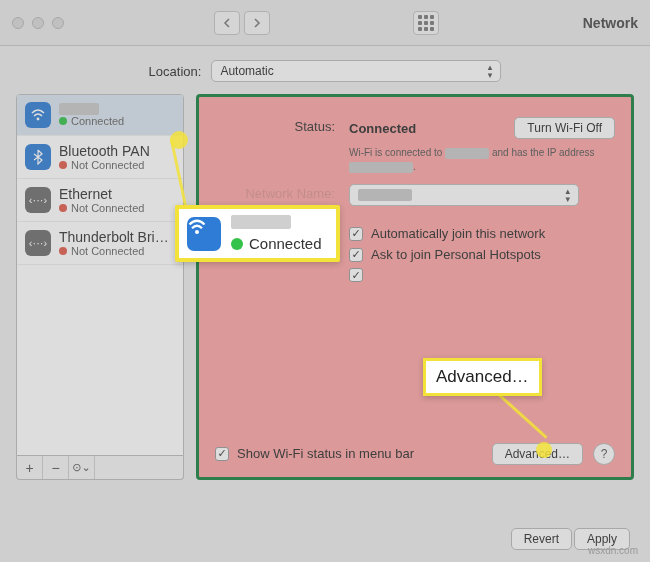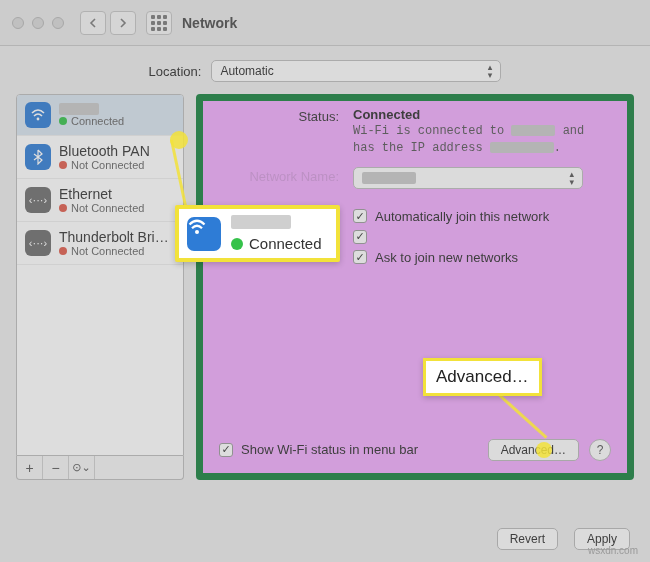--- a/index.html
+++ b/index.html
@@ -18,20 +18,21 @@
     background: rgba(120,120,120,0.25);
     pointer-events:none;
     z-index: 50;
   }
   
   .toolbar {
     display:flex; align-items:center; gap:10px;
     height:46px; padding:4px 12px;
     border-bottom:1px solid #c9c9c9;
     background:#e8e8e8;
+    justify-content:space-between;
   }
   .traffic { display:flex; gap:8px; margin-right:6px;}
   .dot { width:12px; height:12px; border-radius:50%; background:#d8d8d8; border:1px solid #b8b8b8;}
   .navgrp { display:flex; gap:4px;}
   .tb-btn {
     width:26px;height:24px;border:1px solid #c4c4c4;border-radius:4px;
     background:#f4f4f4;display:flex;align-items:center;justify-content:center;
     color:#7a7a7a;font-size:12px;
   }
   .apps-icon {display:grid;grid-template-columns:repeat(3,4px);grid-template-rows:repeat(3,4px);gap:2px;}
@@ -73,33 +74,33 @@
   .iface .st{font-size:11px;color:#666;display:flex;align-items:center;gap:4px;}
   .sdot{width:8px;height:8px;border-radius:50%;}
   .sdot.green{background:#35c24a;}
   .sdot.red{background:#e05b4b;}
   .sidebar-foot{
     display:flex;border:1px solid #bdbdbd;border-top:none;border-radius:0 0 4px 4px;background:#f4f4f4;height:24px;width:168px;
   }
   .sf-btn{width:26px;display:flex;align-items:center;justify-content:center;border-right:1px solid #cfcfcf;font-size:14px;color:#555;}
   
   .detail{
-    flex:1;border:7px solid #15803d;border-radius:4px;background:#f0abfc;
-    padding:6px 16px 12px 16px;position:relative;min-height:386px;
+    flex:1;border:3px solid #15803d;border-radius:4px;background:#fca5a5;
+    padding:20px 16px 12px 16px;position:relative;min-height:386px;
   }
   .row{display:flex;align-items:flex-start;gap:14px;margin-bottom:10px;}
   .row .lbl{width:120px;text-align:right;color:#333;font-size:13px;padding-top:2px;}
   .row .val{flex:1;}
   .status-line{display:flex;align-items:center;gap:16px;}
   .status-line b{font-weight:600;}
   .btn{
     height:22px;padding:0 12px;border:1px solid #b8b8b8;border-radius:5px;background:#fdfdfd;
     font-size:12px;display:inline-flex;align-items:center;
   }
-  .small-txt{font-size:12px;color:#555;line-height:1.4;margin-top:1px;font-family:Liberation Mono, monospace;}
+  .small-txt{font-size:10px;color:#555;line-height:1.4;margin-top:7px;}
   .blurspan{display:inline-block;background:#c8c8c8;height:11px;border-radius:2px;vertical-align:middle;}
   .net-select{
     display:flex;align-items:center;justify-content:space-between;
     width:230px;height:22px;padding:0 8px;border:1px solid #bcbcbc;border-radius:5px;background:#fdfdfd;
   }
   .chk{display:flex;align-items:center;gap:8px;font-size:13px;margin:6px 0;}
   .chk .box{width:14px;height:14px;border:1px solid #9a9a9a;border-radius:3px;background:#fff;display:flex;align-items:center;justify-content:center;font-size:11px;color:#333;}
   .note{font-size:11px;color:#555;line-height:1.4;margin:6px 0 14px 0;max-width:270px;}
   .bottom-row{display:flex;align-items:center;gap:10px;position:absolute;bottom:10px;left:16px;right:16px;}
   .bottom-row .spacer{flex:1;}
@@ -119,21 +120,21 @@
     background:#fff;border:3px solid #f2e23a;padding:6px 10px;font-size:17px;color:#222;
     box-shadow:0 2px 6px rgba(0,0,0,0.2);
   }
   .hl-dot{position:absolute;z-index:55;width:18px;height:18px;border-radius:50%;background:#f2e23a;opacity:0.85;}
   .hl-dot.d1{left:170px;top:131px;}
   .line{position:absolute;z-index:54;background:#f2e23a;opacity:0.85;}
   .line.l1{left:170px;top:140px;width:3px;height:82px;transform:rotate(-12deg);transform-origin:top;}
   .line.l2{left:490px;top:388px;width:3px;height:74px;transform:rotate(-48deg);transform-origin:top;}
   .hl-dot.d2{left:536px;top:442px;width:16px;height:16px;}
   
-  .footer{position:absolute;bottom:12px;right:20px;display:flex;gap:16px;margin-left:16px;}
+  .footer{position:absolute;bottom:12px;right:20px;display:flex;gap:2px;margin-left:16px;}
   .watermark{position:absolute;bottom:6px;right:12px;font-size:10px;color:#9a9a9a;z-index:70;}
   svg{display:block;}
 </style>
 </head>
 <body>
 
 <div class="toolbar">
   <div class="traffic">
     <div class="dot"></div>
     <div class="dot"></div>
@@ -236,20 +237,21 @@
     </div>
   </div>
 
   <div class="detail">
     <div class="row">
       <div class="lbl">Status:</div>
       <div class="val">
         <div class="status-line">
           <b>Connected</b>
           <div style="flex:1"></div>
+          <div class="btn">Turn Wi-Fi Off</div>
         </div>
         <div class="small-txt">
           <span>Wi-Fi is connected to </span><span class="blurspan" style="width:44px;"></span><span> and has the IP address </span><span class="blurspan" style="width:64px;"></span><span>.</span>
         </div>
       </div>
     </div>
 
     <div class="row" style="margin-top:6px;">
       <div class="lbl"><span style="opacity:0.15">Network Name:</span></div>
       <div class="val">
@@ -257,24 +259,24 @@
           <span class="blurspan" style="width:54px;height:12px;"></span>
           <span class="updn">▴<br>▾</span>
         </div>
         <div style="height:14px;"></div>
         <div class="chk">
             <span class="box">✓</span>
             <span>Automatically join this network</span>
           </div>
         <div class="chk">
             <span class="box">✓</span>
+            <span>Ask to join Personal Hotspots</span>
           </div>
         <div class="chk">
             <span class="box">✓</span>
-            <span>Ask to join new networks</span>
           </div>
       </div>
     </div>
 
     <div class="bottom-row">
       <div class="chk">
           <span class="box">✓</span>
           <span>Show Wi-Fi status in menu bar</span>
         </div>
       <div class="spacer"></div>

